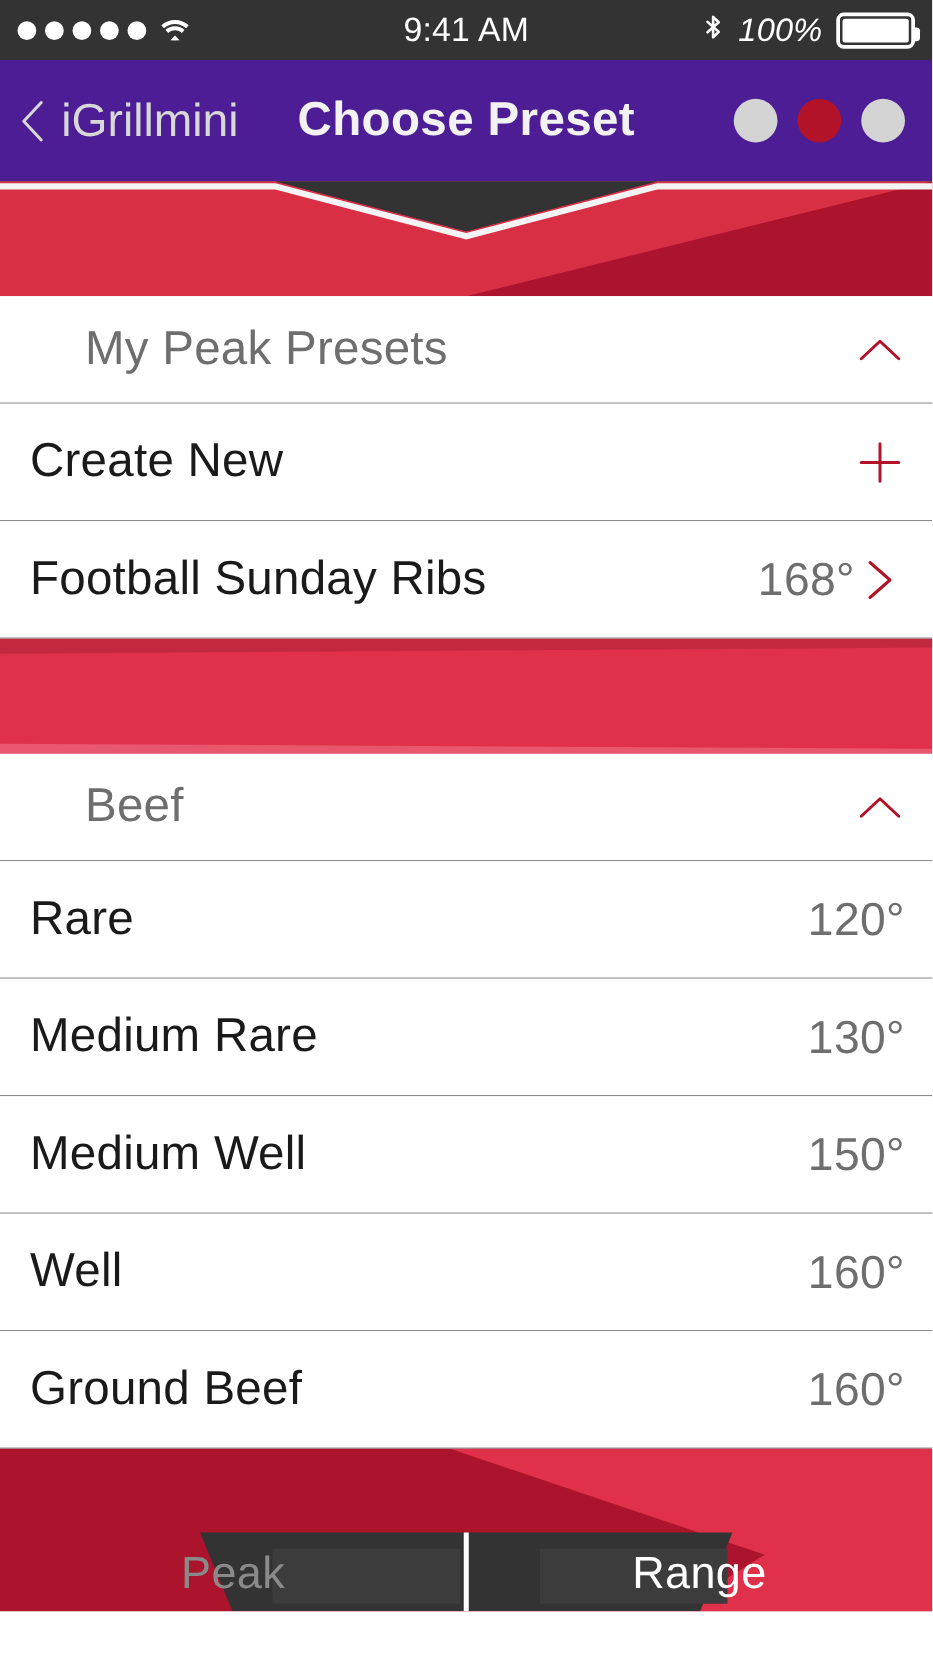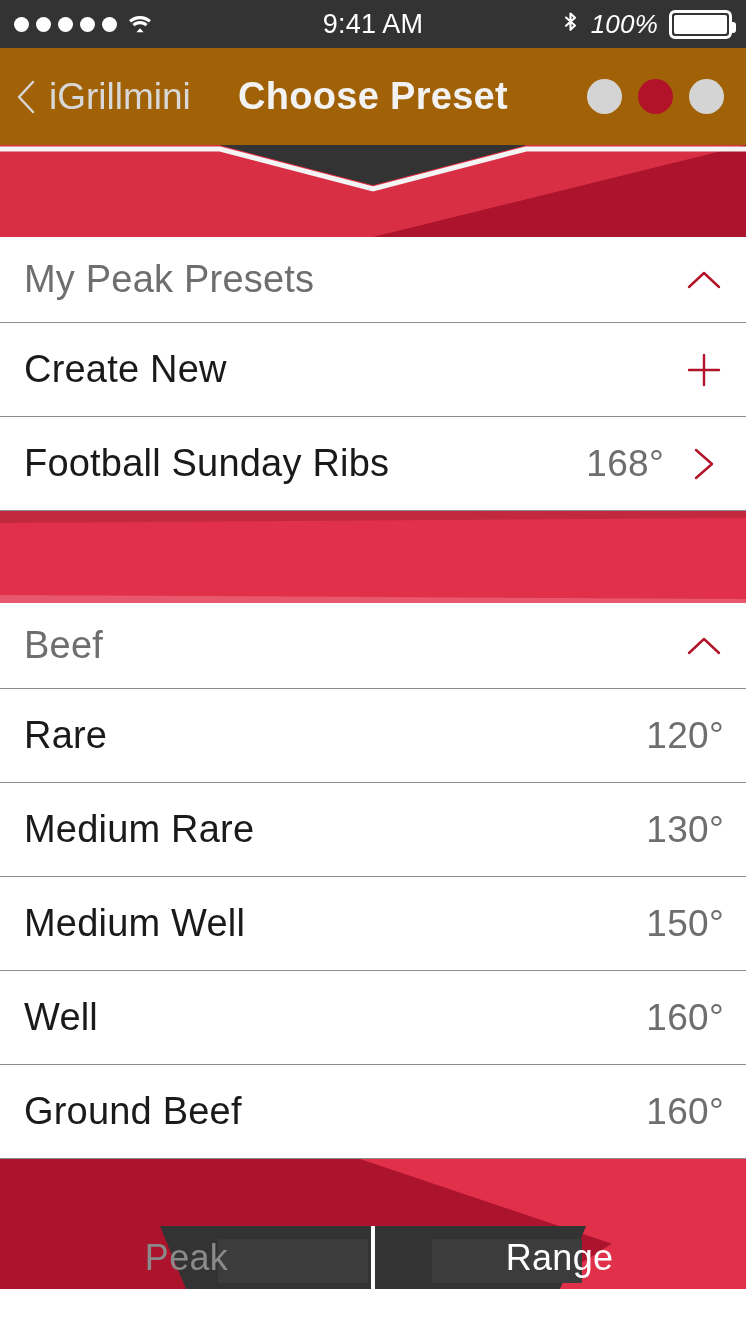--- a/index.html
+++ b/index.html
@@ -46,21 +46,21 @@
     content:""; position:absolute; right:-7px; top:9px;
     width:4px; height:11px; background:#ffffff; border-radius:0 3px 3px 0;
   }
   .battery .fill {
     position:absolute; left:2px; top:2px; bottom:2px;
     background:#ffffff; border-radius:2px;
   }
 
   
   .navbar {
-    position:relative; height:97px; background:#a16207;
+    position:relative; height:97px; background:#4c1d95;
     display:flex; align-items:center;
   }
   .nav-back {
     position:absolute; left:16px; display:flex; align-items:center; gap:13px;
     color:#d8d8d8; font-size:37px; font-weight:300;
   }
   .chev-left { width:20px; height:34px; display:block; }
   .nav-title {
     position:absolute; left:0; right:0; text-align:center;
     color:#f2f2f2; font-size:38px; font-weight:700; letter-spacing:0.3px;
@@ -81,22 +81,22 @@
   .row {
     position:relative;
     display:flex; align-items:center; justify-content:space-between;
     padding:0 22px 0 24px;
     background:#ffffff;
     border-bottom:1px solid #8d8d8d;
   }
   .row.section-header { height:86px; }
   .row.item { height:94px; }
   .row-label { font-size:38px; font-weight:300; color:#1a1a1a; letter-spacing:0.2px; }
-  .row.section-header .row-label { color:#6e6e6e; }
-  .row-right { display:flex; align-items:center; gap:20px; }
+  .row.section-header .row-label { color:#6e6e6e;margin-left:44px; }
+  .row-right { display:flex; align-items:center; }
   .row-temp { font-size:37px; font-weight:300; color:#6e6e6e; letter-spacing:0.3px; }
   .icon-btn { width:40px; height:40px; display:flex; align-items:center; justify-content:center; }
   .icon-btn svg { display:block; }
 
   
   .band-mid { position:relative; width:746px; height:92px; overflow:hidden; background:#d92f45; }
   .band-mid svg { position:absolute; left:0; top:0; display:block; }
 
   
   .bottom {

